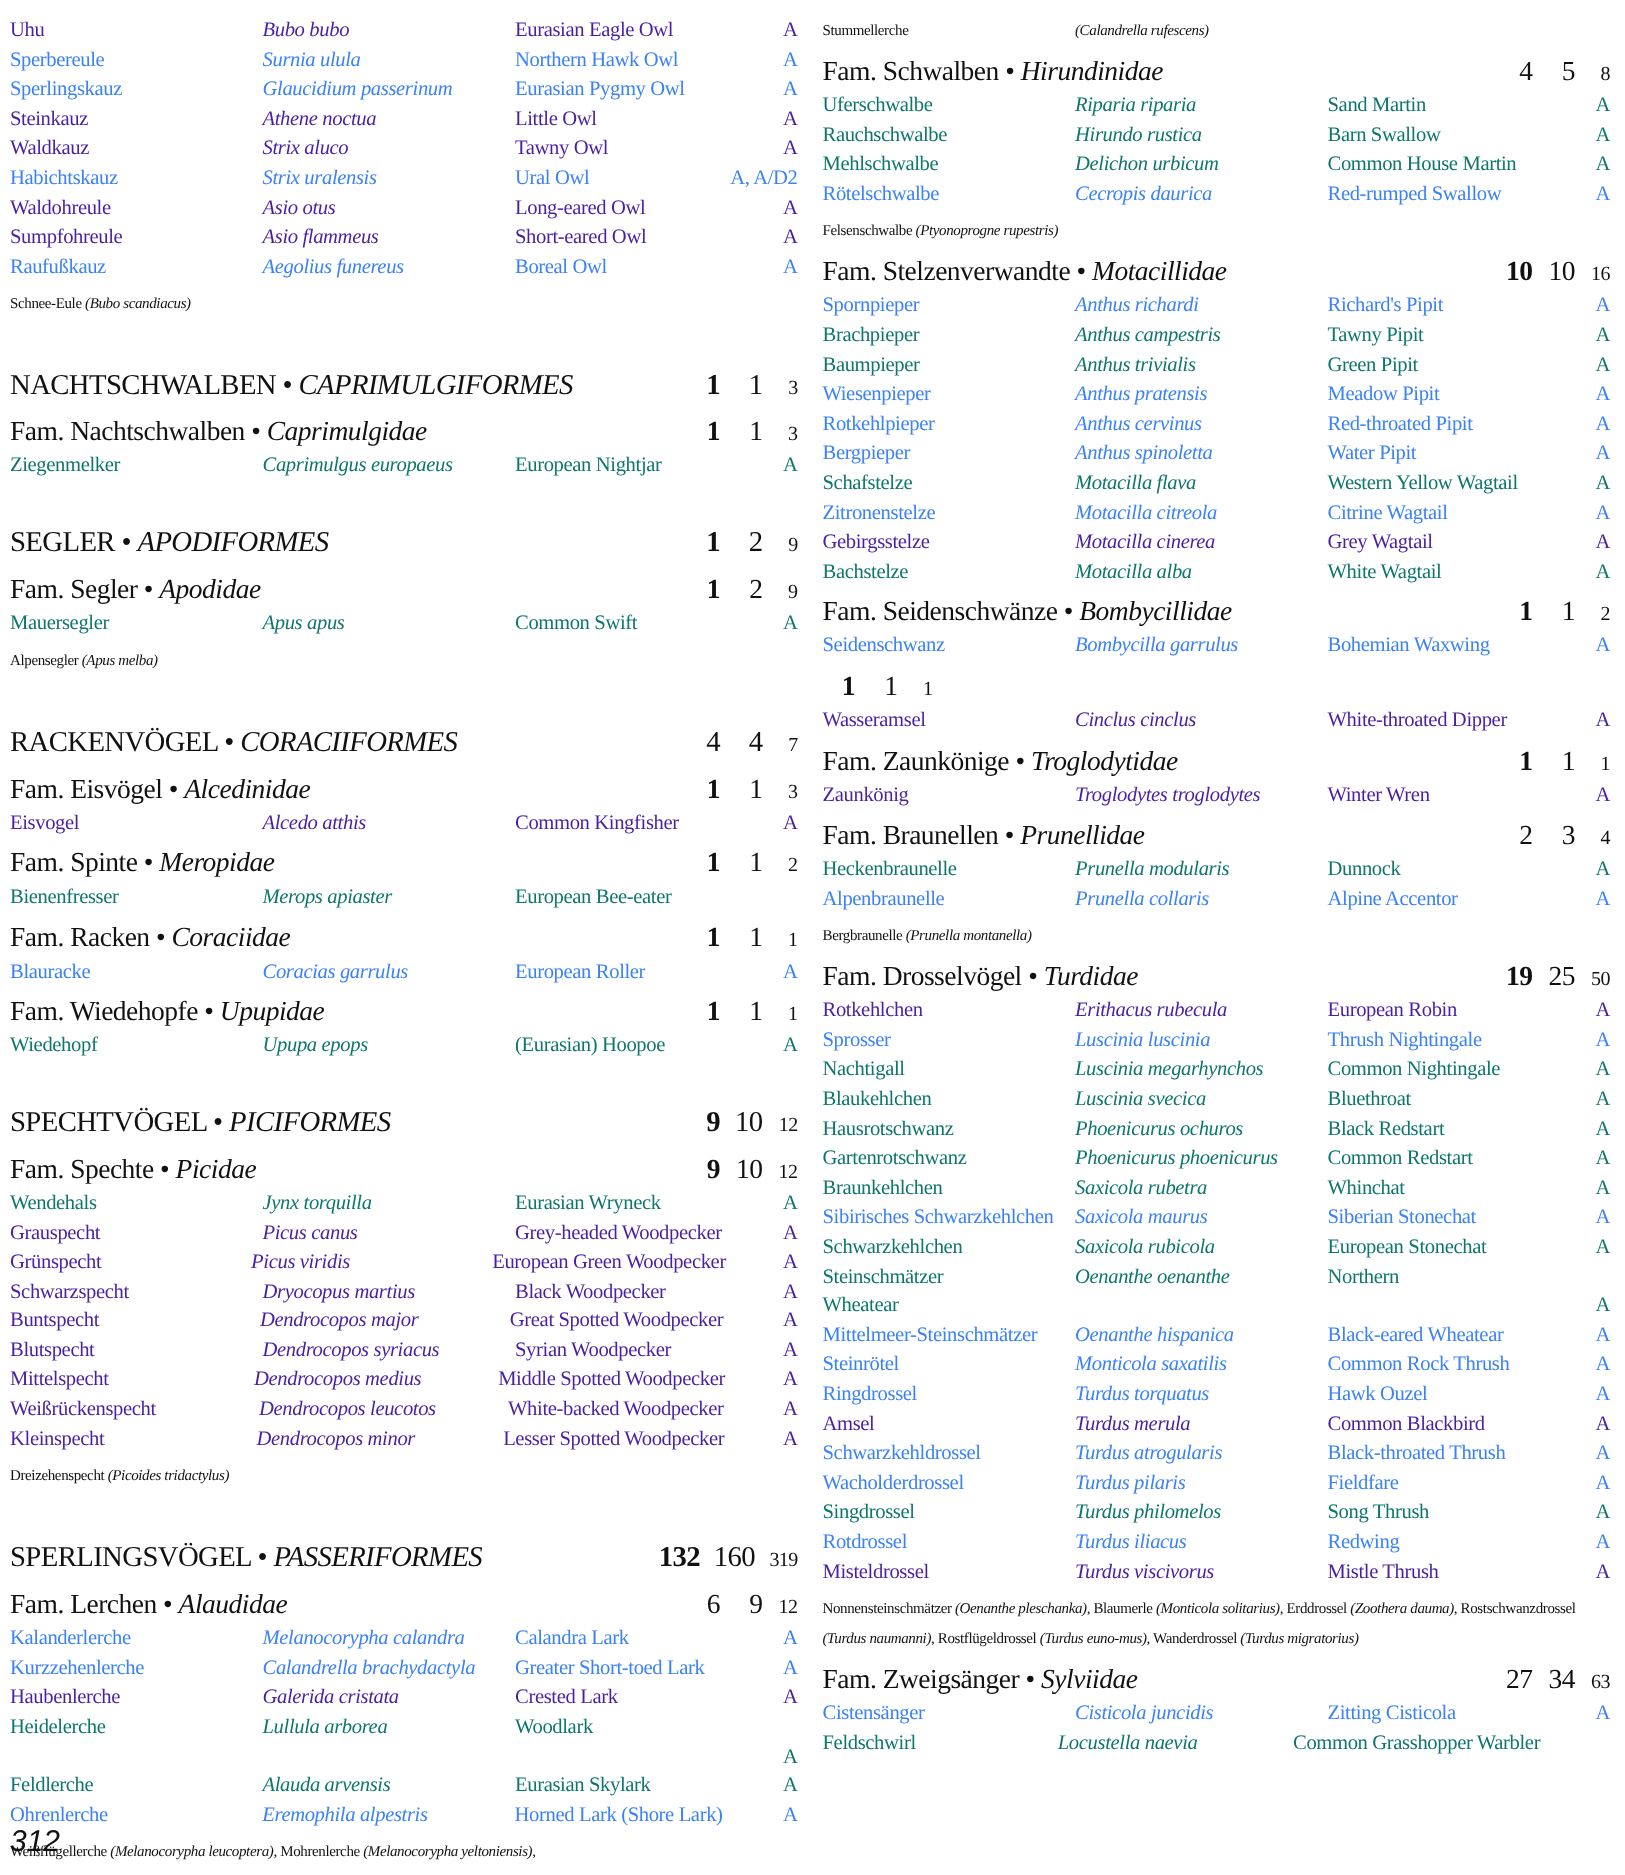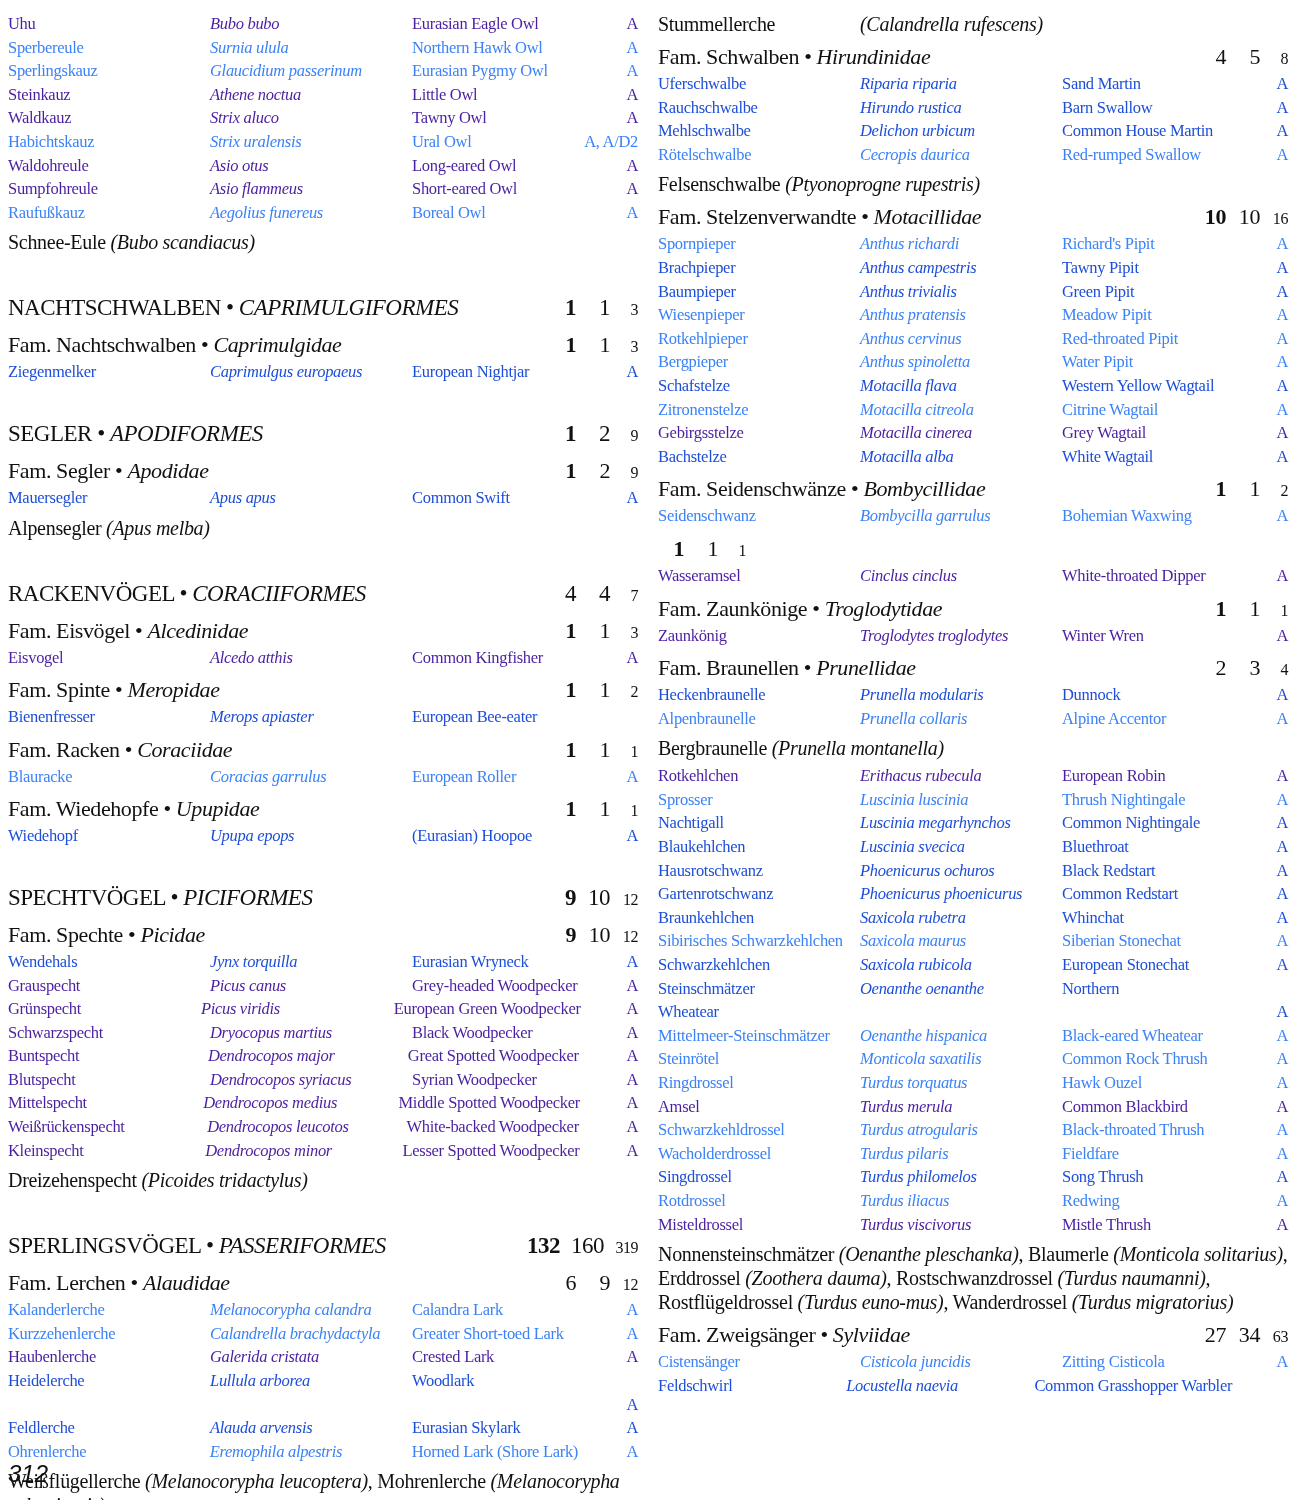--- a/index.html
+++ b/index.html
@@ -8,30 +8,30 @@
   .page { position:absolute; top:12px; width:630px; }
   .page.left { left:8px; }
   .page.right { left:658px; }
   .row { display:flex; height:23.6px; line-height:23.6px; font-size:16.5px; letter-spacing:-0.3px; white-space:nowrap; }
   .row .de { width:202px; }
   .row .la { width:202px; font-style:italic; }
   .row .en { flex:1; }
   .row .st { width:60px; text-align:right; }
   .c-purple { color:#4a1fa0; }
   .c-blue { color:#3b82f6; }
-  .c-red { color:#1d4ed8; }
+  .c-red { color:#0f766e; }
   .order { display:flex; justify-content:space-between; font-size:23px; height:32px; line-height:32px; margin-top:18px; letter-spacing:-0.5px; }
   .family { display:flex; justify-content:space-between; font-size:22px; height:30px; line-height:30px; margin-top:6px; letter-spacing:-0.4px; }
   .order .name, .family .name { font-weight:normal; }
   .sci { font-style:italic; font-weight:normal; }
   .counts span { display:inline-block; text-align:right; }
   .counts .n1 { font-weight:bold; min-width:26px; }
   .counts .n2 { min-width:34px; }
   .counts .n3 { font-size:16px; min-width:28px; }
-  .note { font-size:20px; line-height:24px; margin:6px 0 4px 0; letter-spacing:-0.3px; }
+  .note { font-size:12px; line-height:24px; margin:6px 0 4px 0; letter-spacing:-0.3px; }
   .note i { font-style:italic; }
   .pagenum { position:absolute; font-family:"Liberation Sans","DejaVu Sans",sans-serif; font-style:italic; font-size:24px; top:1460px; }
   .pagenum.left { left:8px; }
   .pagenum.right { right:10px;margin-top:36px; }
   .gap { height:16px; }
 </style>
 </head>
 <body>
 
 <div class="page left">
@@ -460,20 +460,24 @@
       </div>
       <div class="row c-blue">
         <span class="de">Alpenbraunelle</span>
         <span class="la">Prunella collaris</span>
         <span class="en">Alpine Accentor</span>
         <span class="st">A</span>
       </div>
     </div>
   <div class="note"><span>Bergbraunelle</span> <i>(Prunella montanella)</i></div>
 
+  <div class="family">
+    <span class="name"><span>Fam. Drosselvögel</span> • <span class="sci">Turdidae</span></span>
+    <span class="counts"><span class="n1">19</span><span class="n2">25</span><span class="n3">50</span></span>
+  </div>
   <div>
       <div class="row c-purple">
         <span class="de">Rotkehlchen</span>
         <span class="la">Erithacus rubecula</span>
         <span class="en">European Robin</span>
         <span class="st">A</span>
       </div>
       <div class="row c-blue">
         <span class="de">Sprosser</span>
         <span class="la">Luscinia luscinia</span>

